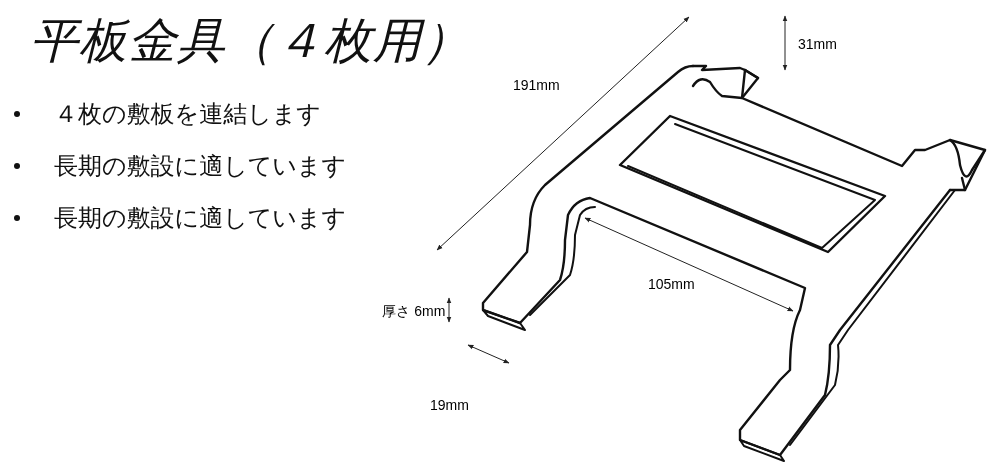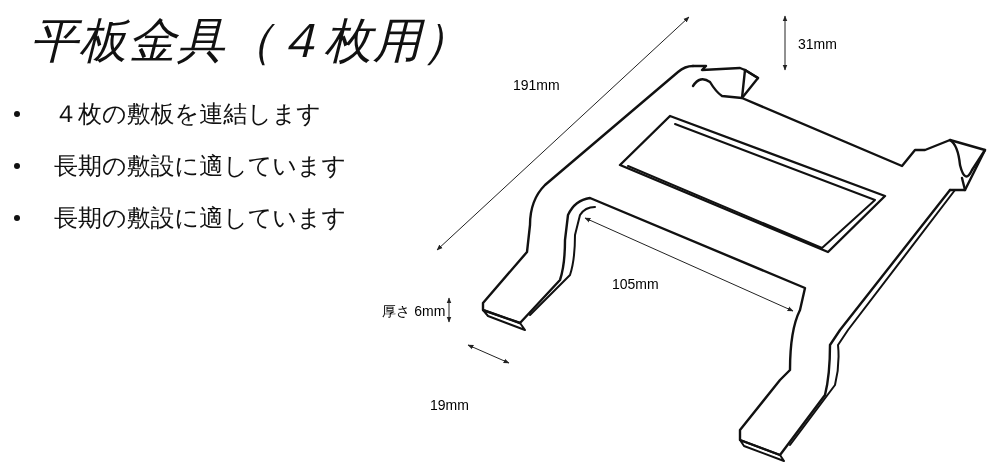--- a/index.html
+++ b/index.html
@@ -71,15 +71,15 @@
     <line x1="437" y1="250" x2="689" y2="17" marker-start="url(#arr)" marker-end="url(#arr)"></line>
     <line x1="785" y1="16" x2="785" y2="70" marker-start="url(#arr)" marker-end="url(#arr)"></line>
     <line x1="585" y1="218" x2="793" y2="311" marker-start="url(#arr)" marker-end="url(#arr)"></line>
     <line x1="449" y1="298" x2="449" y2="322" marker-start="url(#arr)" marker-end="url(#arr)"></line>
     <line x1="468" y1="345" x2="509" y2="363" marker-start="url(#arr)" marker-end="url(#arr)"></line>
   </g>
 </svg>
 
 <div class="dim-label" style="left:513px; top:77px;">191mm</div>
 <div class="dim-label" style="left:798px; top:36px;">31mm</div>
-<div class="dim-label" style="left:612px; top:276px;">105mm</div>
+<div class="dim-label" style="left:648px; top:276px;">105mm</div>
 <div class="dim-label" style="left:350px; top:303px;margin-left:32px;">厚さ 6mm</div>
 <div class="dim-label" style="left:430px; top:357px;margin-top:40px;">19mm</div>
 
 </body></html>

